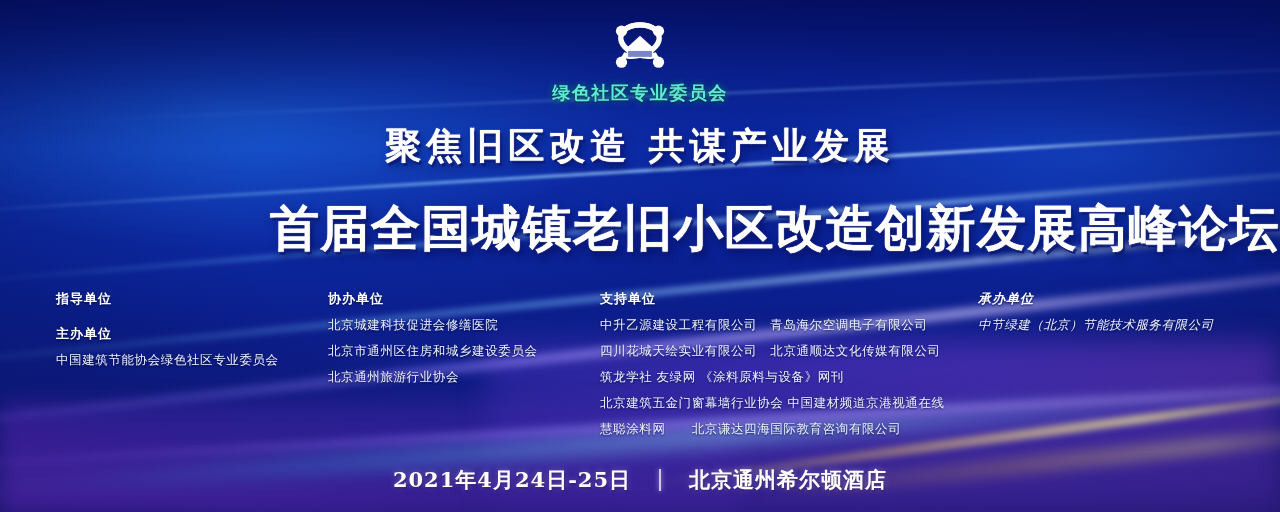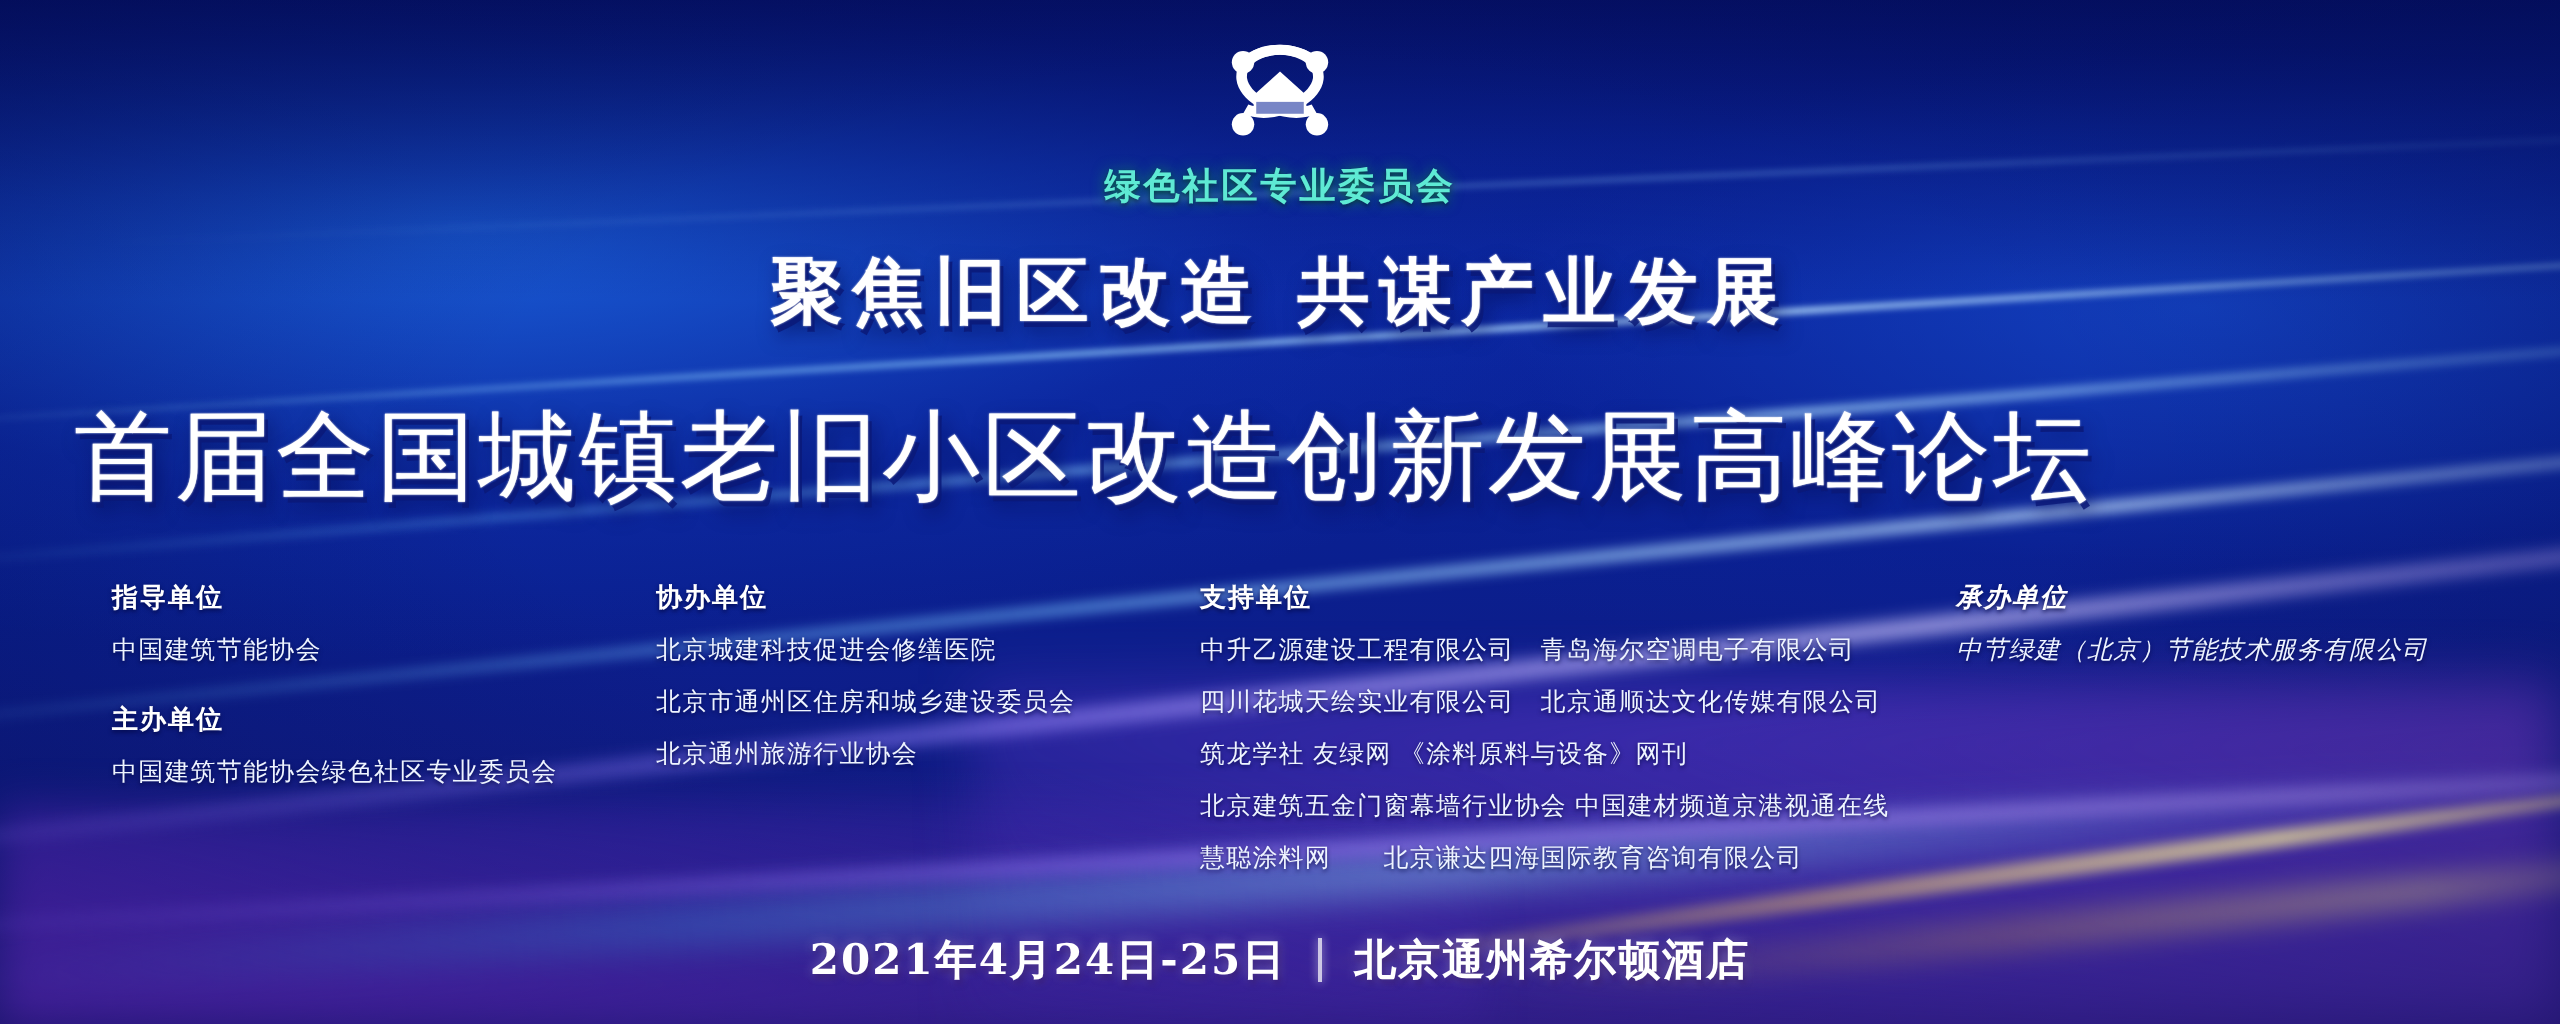--- a/index.html
+++ b/index.html
@@ -105,24 +105,24 @@
     color: #ffffff;
     letter-spacing: 5px;
     white-space: nowrap;
     text-shadow:
       0 0 1px #fff,
       2px 3px 0 rgba(10,25,120,0.85),
       3px 5px 10px rgba(0,10,80,0.75);
   }
   .title-sub {
     position: absolute; left:0; right:0; top: 196px;
-    text-align: left;
+    text-align: right;
     font-family: "DejaVu Serif", "Liberation Serif", serif;
     font-size: 49px;
-    font-weight: 400;
+    font-weight: 700;
     color: #ffffff;
     letter-spacing: 1.5px;
     white-space: nowrap;
     text-shadow:
       0 0 1px #fff,
       2px 3px 0 rgba(10,25,120,0.85),
       3px 5px 10px rgba(0,10,80,0.75);
     padding-left: 37px;
   }
 
@@ -147,21 +147,21 @@
     font-size: 12.5px;
     color: #eef4ff;
     letter-spacing: 0.6px;
     margin-bottom: 9px;
     white-space: nowrap;
     text-shadow: 0 1px 2px rgba(0,5,60,0.75);
   }
 
   .footer {
     position: absolute; left:0; right:0; top: 466px;
-    display:flex; justify-content:center; align-items:center; gap: 16px;
+    display:flex; justify-content:center; align-items:center; gap: 28px;
     white-space: nowrap;
   }
   .footer-txt {
     font-family: "DejaVu Serif", "Liberation Serif", serif;
     font-size: 21px;
     font-weight: 700;
     color: #ffffff;
     letter-spacing: 1px;
     text-shadow: 1px 2px 3px rgba(40,10,90,0.6), 0 0 6px rgba(255,255,255,0.35);
   }
@@ -212,21 +212,20 @@
       <div class="logo-text">绿色社区专业委员会</div>
     </div>
 
     <div class="title-main">聚焦旧区改造  共谋产业发展</div>
     <div class="title-sub">首届全国城镇老旧小区改造创新发展高峰论坛</div>
 
     <div class="orgs">
 
       <div class="org-col col-1">
         <div class="org-head">指导单位</div>
-        <div class="org-line">中国建筑节能协会</div>
         <div class="org-head spaced">主办单位</div>
         <div class="org-line">中国建筑节能协会绿色社区专业委员会</div>
       </div>
 
       <div class="org-col col-2">
         <div class="org-head">协办单位</div>
         <div class="org-line">北京城建科技促进会修缮医院</div>
         <div class="org-line">北京市通州区住房和城乡建设委员会</div>
         <div class="org-line">北京通州旅游行业协会</div>
       </div>

